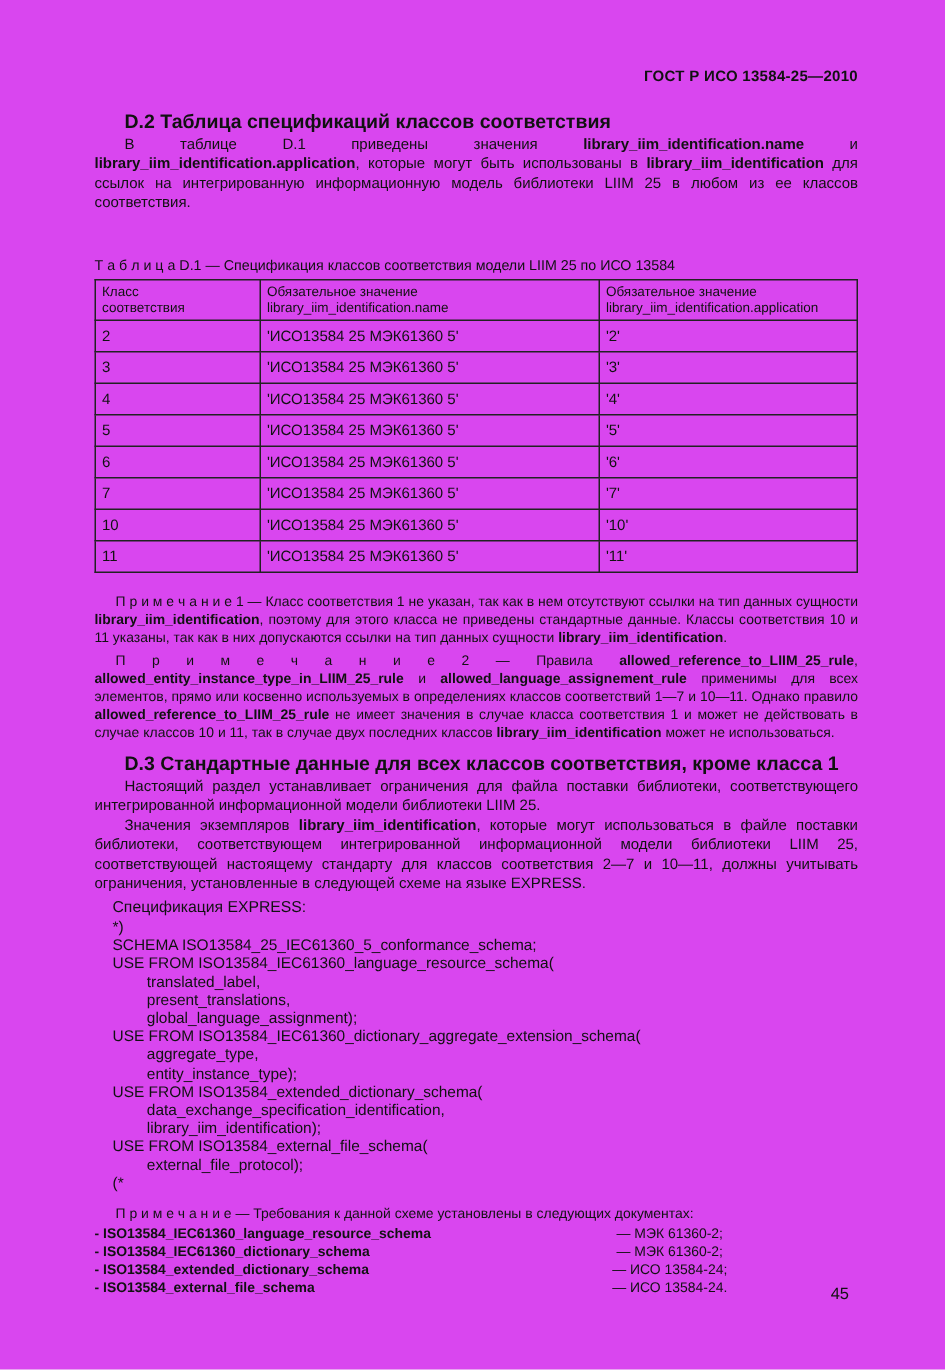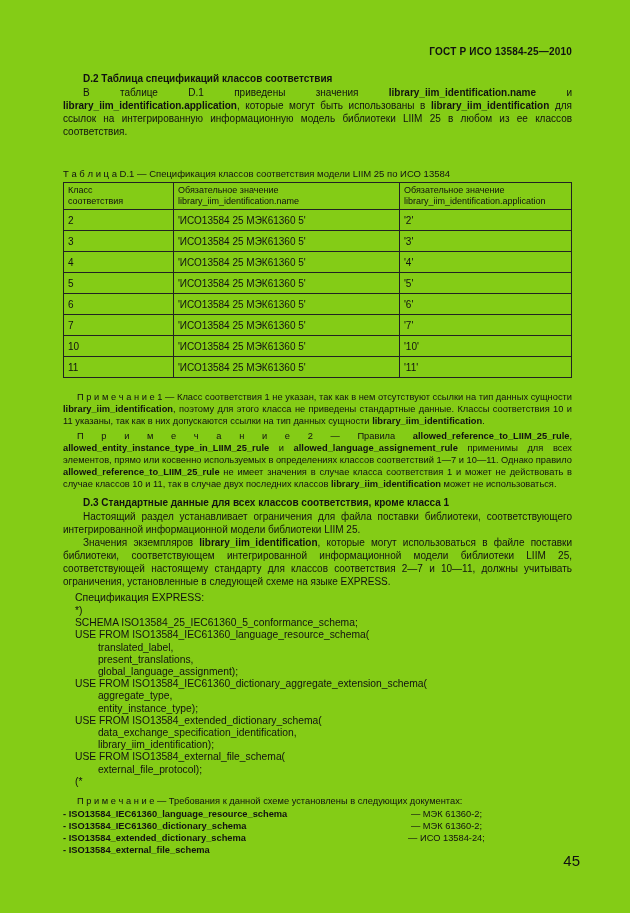--- a/index.html
+++ b/index.html
@@ -1,23 +1,23 @@
 <!DOCTYPE html>
 <html><head>
 <meta charset="utf-8">
 <style>
   html,body{margin:0;padding:0;background:#f2f2f2;}
   .page{
-    width:630px;height:913px;margin:0 auto;background:#84cc16;position:relative;
+    width:630px;height:913px;margin:0 auto;background:#d946ef;position:relative;
     font-family:"Liberation Sans", sans-serif;color:#111;overflow:hidden;
     box-sizing:border-box;
   }
   .content{padding:46px 58px 0 63px;}
   .doc-header{text-align:right;font-weight:bold;font-size:10px;letter-spacing:.2px;}
-  .section-heading{font-weight:bold;font-size:10px;margin:16px 0 2px 0;text-indent:20px;}
+  .section-heading{font-weight:bold;font-size:13px;margin:16px 0 2px 0;text-indent:20px;}
   .para{font-size:10px;line-height:13px;margin:0;text-align:justify;text-indent:20px;}
   .table-caption{font-size:9.5px;margin:30px 0 3px 0;}
   table.conf{border-collapse:collapse;width:100%;table-layout:fixed;}
   table.conf th, table.conf td{border:1px solid #222;padding:2px 4px;text-align:left;vertical-align:middle;}
   table.conf th{font-weight:normal;font-size:9px;line-height:11px;}
   table.conf td{font-size:10px;height:16px;}
   .col1{width:108px;}
   .col2{width:222px;}
   .col3{width:169px;}
   .pre-line{white-space:pre-line;}
@@ -28,21 +28,21 @@
   .spec-label{font-size:10.5px;margin:3px 0 2px 12px;}
   pre.code{
     font-family:"Liberation Sans", sans-serif;font-size:10.3px;line-height:12.2px;
     margin:1px 0 0 12px;white-space:pre;
   }
   .final-note{margin-top:7px;}
   .note-intro{font-size:9.3px;line-height:12px;text-indent:14px;margin:0 0 1px 0;}
   .note-item{font-size:9.3px;line-height:12px;display:flex;}
   .note-item-name{width:258px;flex:0 0 auto;}
   .note-item-ref{flex:1;text-align:center;}
-  .page-number{position:absolute;right:50px;bottom:44px;font-size:15px;text-align:center;}
+  .page-number{position:absolute;right:64px;bottom:44px;font-size:11px;text-align:center;}
 </style>
 </head>
 <body>
 
 <div class="page">
   <div class="content">
 
     <div class="doc-header">
       <span>ГОСТ Р ИСО 13584-25—2010</span>
     </div>
@@ -148,19 +148,20 @@
       <div class="note-item">
         <span class="note-item-name b">- ISO13584_IEC61360_dictionary_schema</span>
         <span class="note-item-ref">—  МЭК 61360-2;</span>
       </div>
       <div class="note-item">
         <span class="note-item-name b">- ISO13584_extended_dictionary_schema</span>
         <span class="note-item-ref">—  ИСО 13584-24;</span>
       </div>
       <div class="note-item">
         <span class="note-item-name b">- ISO13584_external_file_schema</span>
+        <span class="note-item-ref">—  ИСО 13584-24.</span>
       </div>
     </div>
 
   </div>
 
   <div class="page-number">45</div>
 </div>
 
 </body></html>

